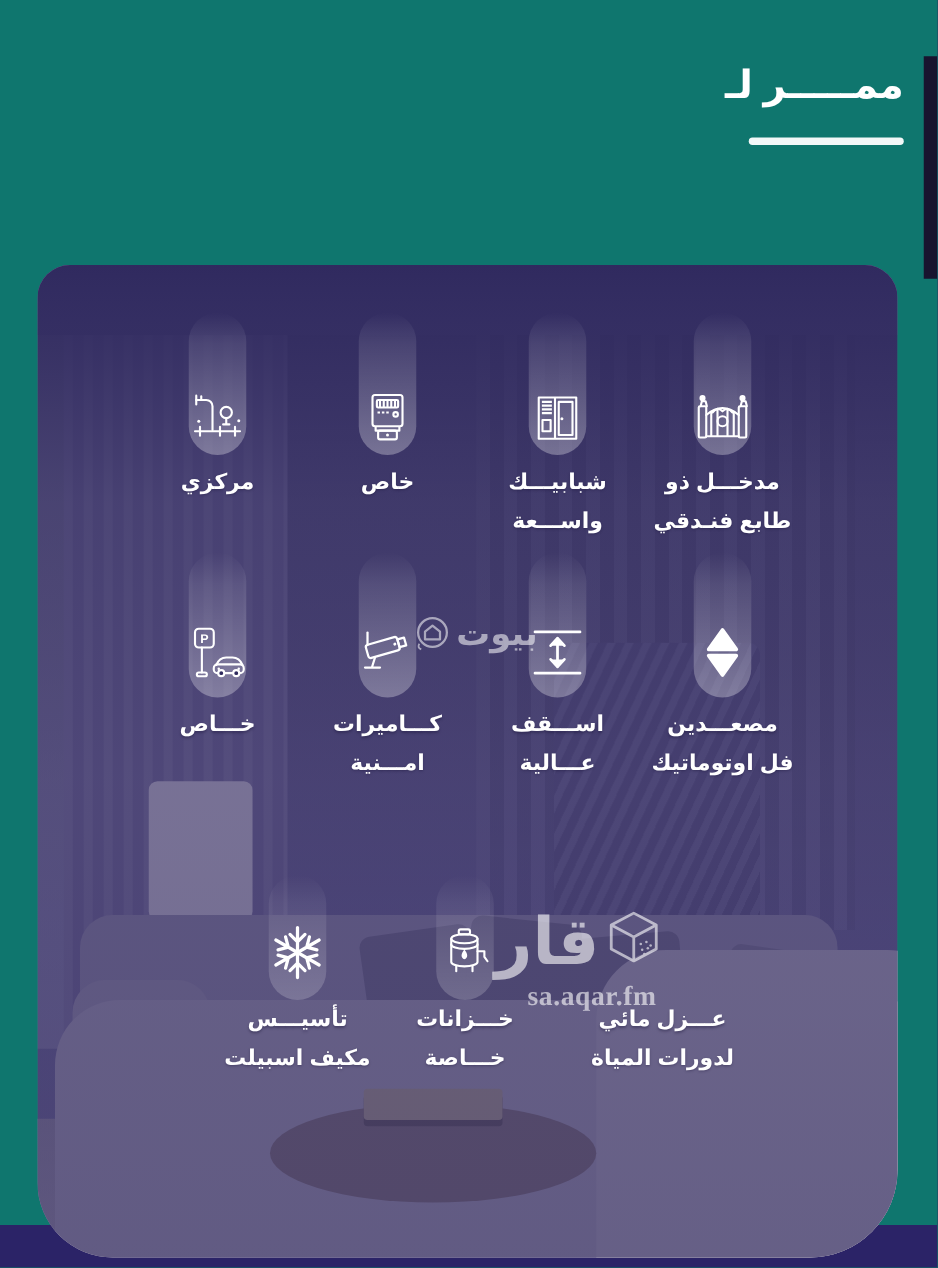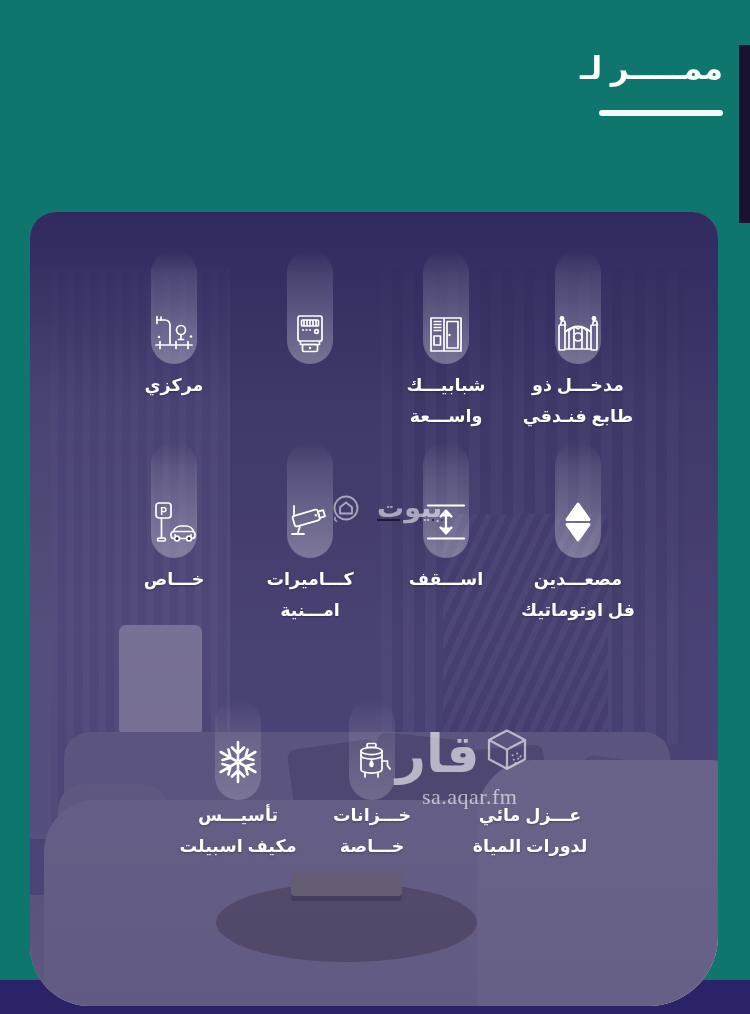--- a/index.html
+++ b/index.html
@@ -68,28 +68,28 @@
   .r2 .icon{top:56px;}
   .r3 .icon{top:38px;}
   .lines{position:absolute;left:0;width:132px;direction:rtl;color:#fff;
     font-size:17.5px;font-weight:bold;line-height:31px;white-space:nowrap;
     text-shadow:0 1px 2px rgba(20,15,50,0.35);}
   .r1 .lines{top:120px;}
   .r2 .lines{top:122px;}
   .r3 .lines{top:100px;}
 
   
-  .wm-bayut{position:absolute;left:331px;top:492px;display:flex;align-items:flex-end;gap:16px;
-    direction:ltr;opacity:0.55;text-decoration:underline;}
+  .wm-bayut{position:absolute;left:331px;top:492px;display:flex;align-items:flex-start;gap:4px;
+    direction:ltr;opacity:0.55;}
   .wm-bayut .bayut-text{color:#fff;font-size:27px;font-weight:bold;direction:rtl;}
   .wm-aqar{position:absolute;left:396px;top:726px;opacity:0.60;color:#fff;}
   .wm-aqar-row{display:flex;direction:ltr;}
   .wm-aqar .aqar-text{font-size:52px;font-weight:bold;direction:rtl;line-height:56px;}
   .wm-aqar .aqar-site{display:block;margin-top:2px;margin-left:26px;
-    font-family:"Liberation Serif","DejaVu Serif",serif;font-size:22px;letter-spacing:0.5px;}
+    font-family:"Liberation Serif","DejaVu Serif",serif;font-size:22px;letter-spacing:0.5px;font-weight:bold;}
 
   svg{display:block;}
 </style>
 </head>
 <body>
 
 <div class="canvas">
 
   <div class="bottom-band"></div>
   <div class="photo">
@@ -168,20 +168,21 @@
         <rect x="15.5" y="10" width="17" height="6" rx="1"></rect>
         <path d="M18 10 v6 M21 10 v6 M24 10 v6 M27 10 v6 M30 10 v6"></path>
         <path d="M16 20 h2 M19.5 20 h2 M23 20 h2"></path>
         <circle cx="30.5" cy="21.5" r="1.8"></circle>
         <path d="M14.5 31 v3.5 h19 V31"></path>
         <rect x="16.5" y="34.5" width="15" height="7" rx="1.5"></rect>
         <circle cx="24" cy="38" r="1.2" fill="#fff" stroke="none"></circle>
       </svg>
     </div>
     <div class="lines">
+      <div>خاص</div>
     </div>
   </div>
 
   <div class="item r1" style="left:108px;top:250px;">
     <div class="capsule"></div>
     <div class="icon">
       <svg width="48" height="48" viewBox="0 0 48 48" fill="none" stroke="#fff" stroke-width="1.7" stroke-linecap="round" stroke-linejoin="round">
         <path d="M7 10 h8 a5 5 0 0 1 5 5 v19"></path>
         <path d="M7 6.5 v7 M11 10 v-3"></path>
         <circle cx="31" cy="20" r="4.5"></circle>
@@ -215,20 +216,21 @@
     <div class="icon">
       <svg width="48" height="48" viewBox="0 0 48 48" fill="none" stroke="#fff" stroke-width="2.2" stroke-linecap="round" stroke-linejoin="round">
         <path d="M6 7.5 h36 M6 40.5 h36"></path>
         <path d="M24 13 v22"></path>
         <path d="M18.5 18.5 L24 12.5 L29.5 18.5" fill="#fff"></path>
         <path d="M18.5 29.5 L24 35.5 L29.5 29.5" fill="#fff"></path>
       </svg>
     </div>
     <div class="lines">
       <div>اســـقف</div>
+      <div>عـــالية</div>
     </div>
   </div>
 
   <div class="item r2" style="left:244px;top:442px;">
     <div class="capsule"></div>
     <div class="icon">
       <svg width="48" height="48" viewBox="0 0 48 48" fill="none" stroke="#fff" stroke-width="1.8" stroke-linecap="round" stroke-linejoin="round">
         <g transform="rotate(-16 22 19)">
           <rect x="7" y="14" width="26" height="11" rx="2"></rect>
           <rect x="33" y="16.5" width="5.5" height="6.5"></rect>

